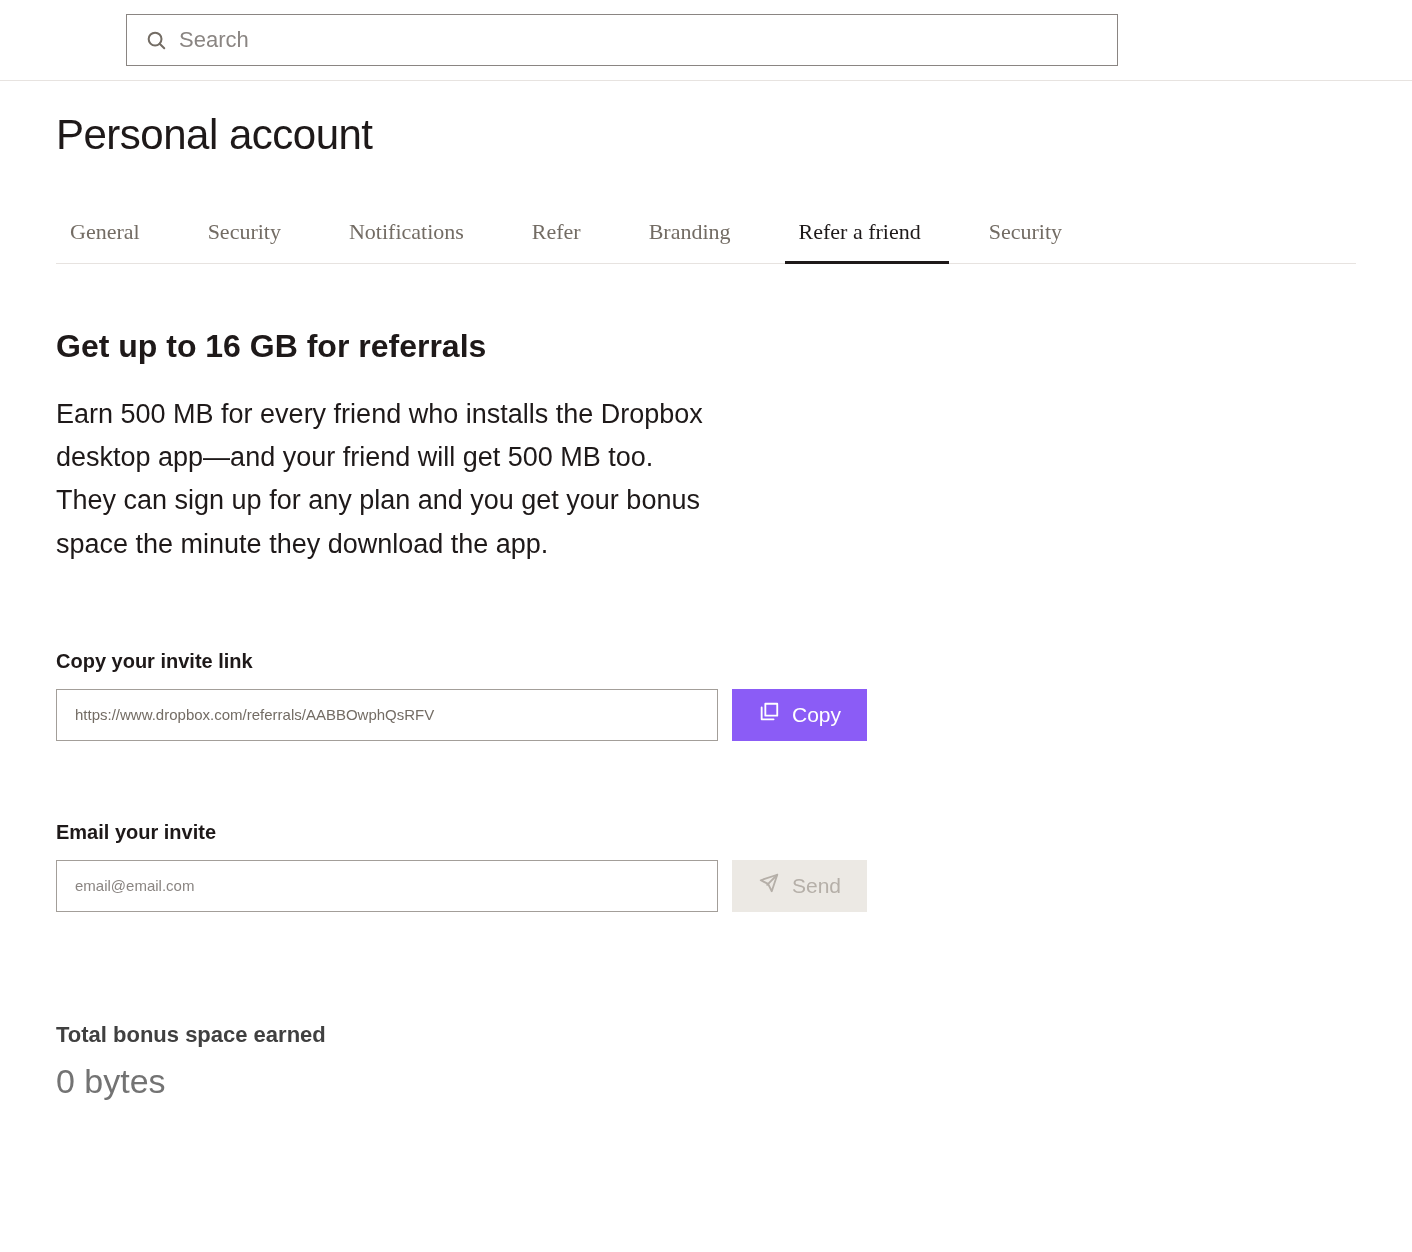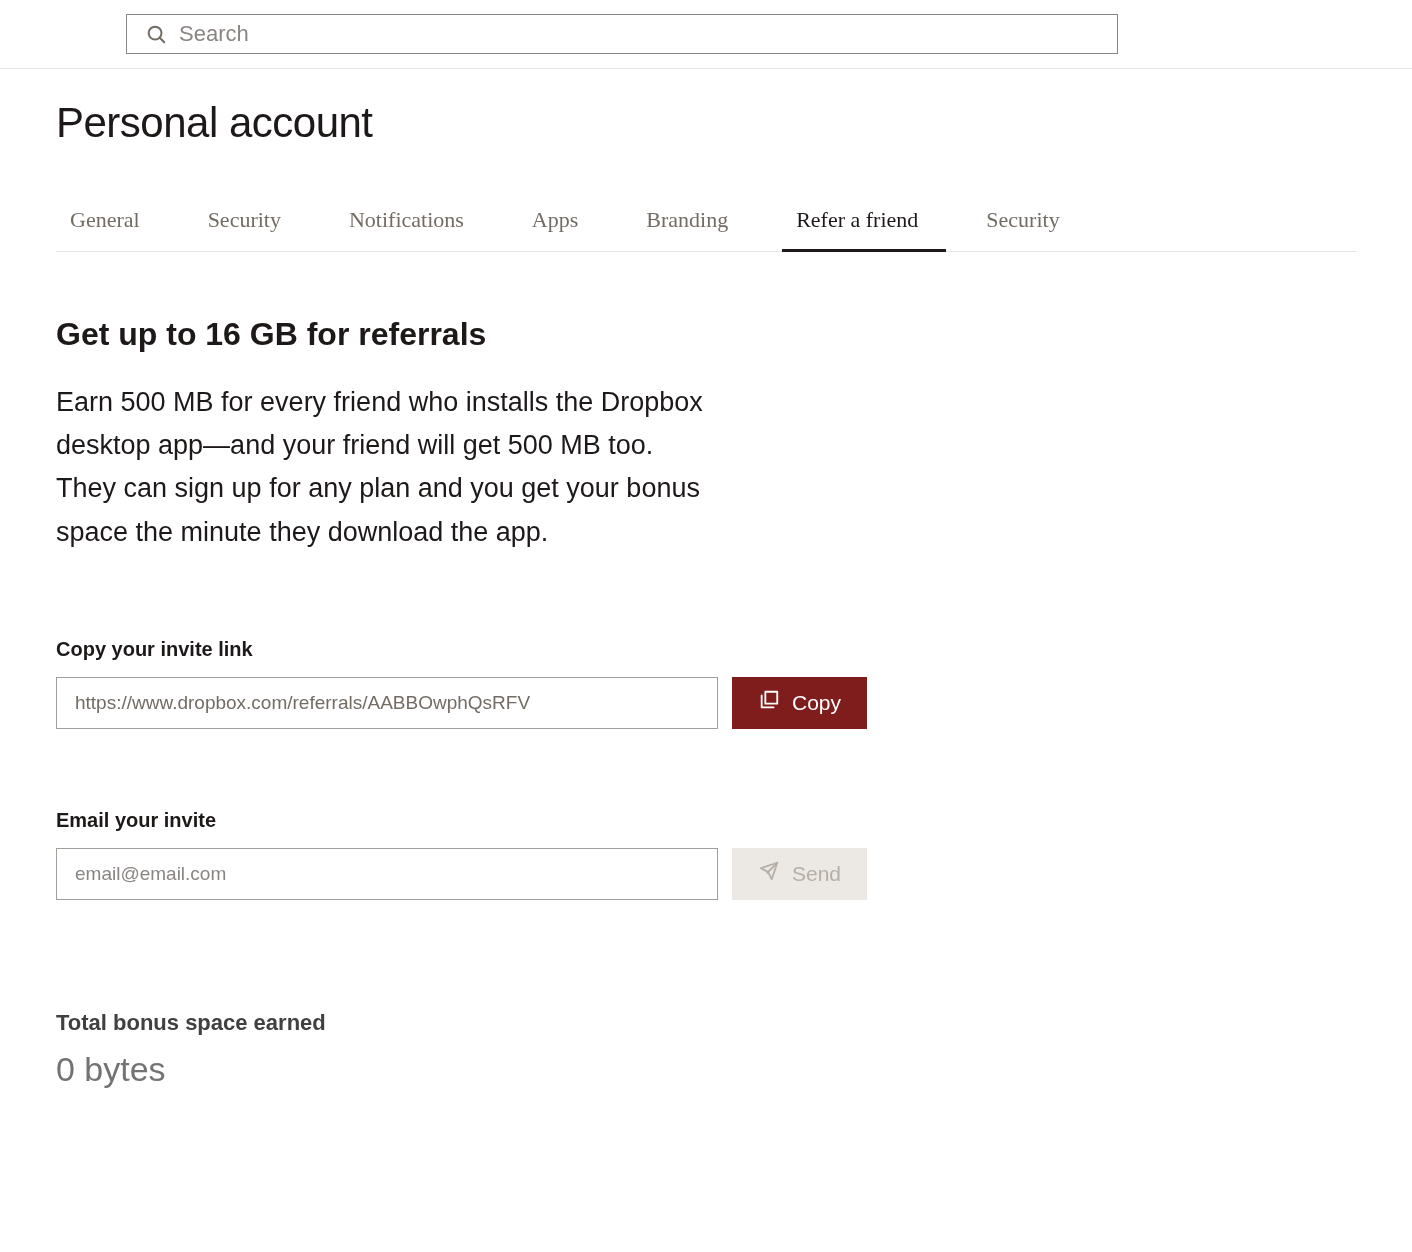--- a/index.html
+++ b/index.html
@@ -13,21 +13,21 @@
     background: #ffffff;
     width: 1412px;
   }
   .search-bar-container {
     padding: 14px 0;
     border-bottom: 1px solid #e7e3e0;
   }
   .search-bar {
     margin: 0 auto 0 126px;
     width: 992px;
-    height: 40px;
+    height: 52px;
     border: 1px solid #8a8582;
     display: flex;
     align-items: center;
     padding: 0 18px;
   }
   .search-icon {
     color: #736c64;
     margin-right: 12px;
     display: flex;
     align-items: center;
@@ -107,42 +107,42 @@
   .input-row {
     display: flex;
     align-items: stretch;
     gap: 14px;
   }
   .text-input {
     width: 662px;
     height: 52px;
     border: 1px solid #a39e99;
     padding: 0 18px;
-    font-size: 19px;
+    font-size: 15px;
     color: #736c64;
     outline: none;
     background: #ffffff;
   }
   .text-input::placeholder {
     color: #8a8582;
   }
   .btn {
     height: 52px;
     display: inline-flex;
     align-items: center;
     justify-content: center;
     padding: 0 26px;
     font-size: 21px;
     font-weight: 500;
     border: none;
     cursor: pointer;
     gap: 12px;
   }
   .btn-primary {
-    background: #7f1d1d;
+    background: #8b5cf6;
     color: #ffffff;
   }
   .btn-disabled {
     background: #ece9e4;
     color: #b5afa8;
     cursor: default;
     justify-content: flex-end;
   }
   .email-section {
     margin-top: 80px;
@@ -177,21 +177,21 @@
   </div>
 </div>
 
 <div class="content">
   <h1 class="page-title">Personal account</h1>
 
   <div class="tabs">
     <div class="tab">General</div>
     <div class="tab">Security</div>
     <div class="tab">Notifications</div>
-    <div class="tab">Apps</div>
+    <div class="tab">Refer</div>
     <div class="tab">Branding</div>
     <div class="tab active">Refer a friend</div>
     <div class="tab">Security</div>
   </div>
 
   <div class="section">
     <h2 class="section-heading">Get up to 16 GB for referrals</h2>
     <p class="section-desc">Earn 500 MB for every friend who installs the Dropbox desktop app—and your friend will get 500 MB too. They can sign up for any plan and you get your bonus space the minute they download the app.</p>
   </div>
 

